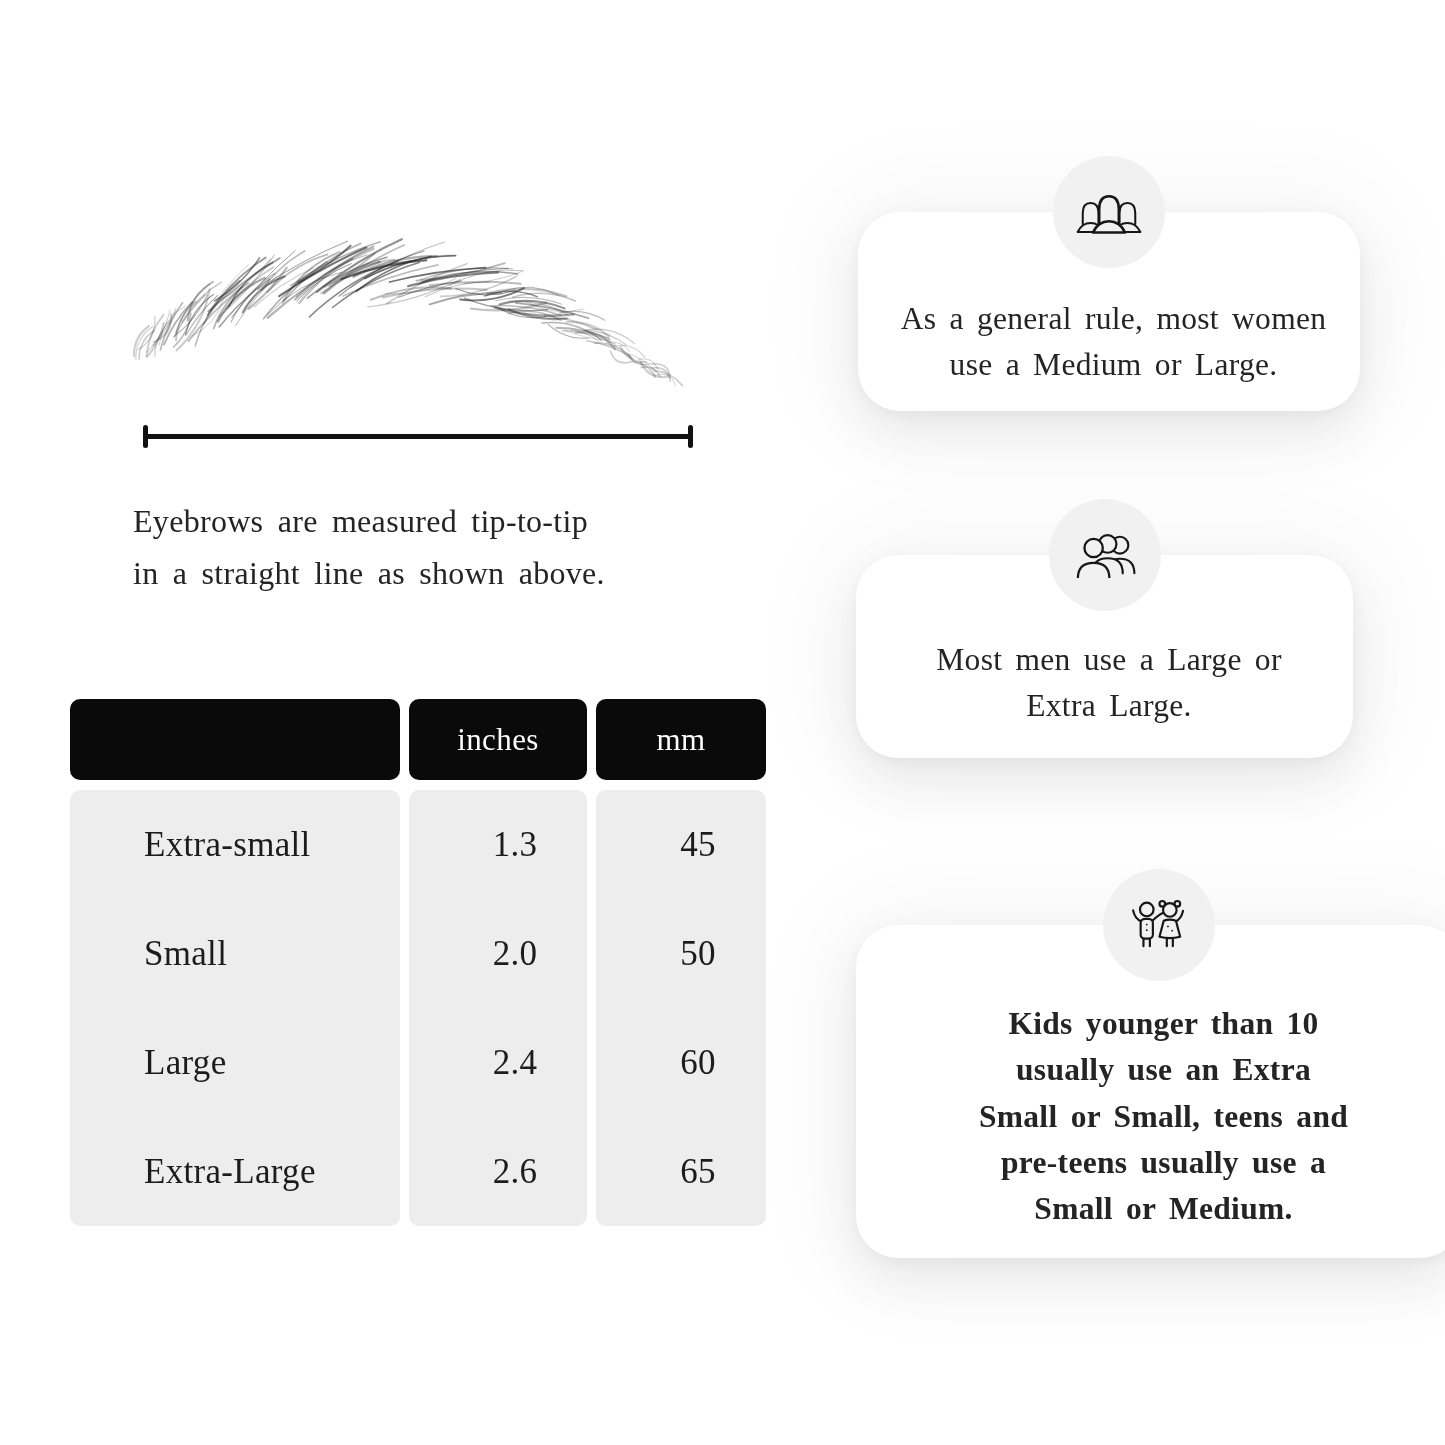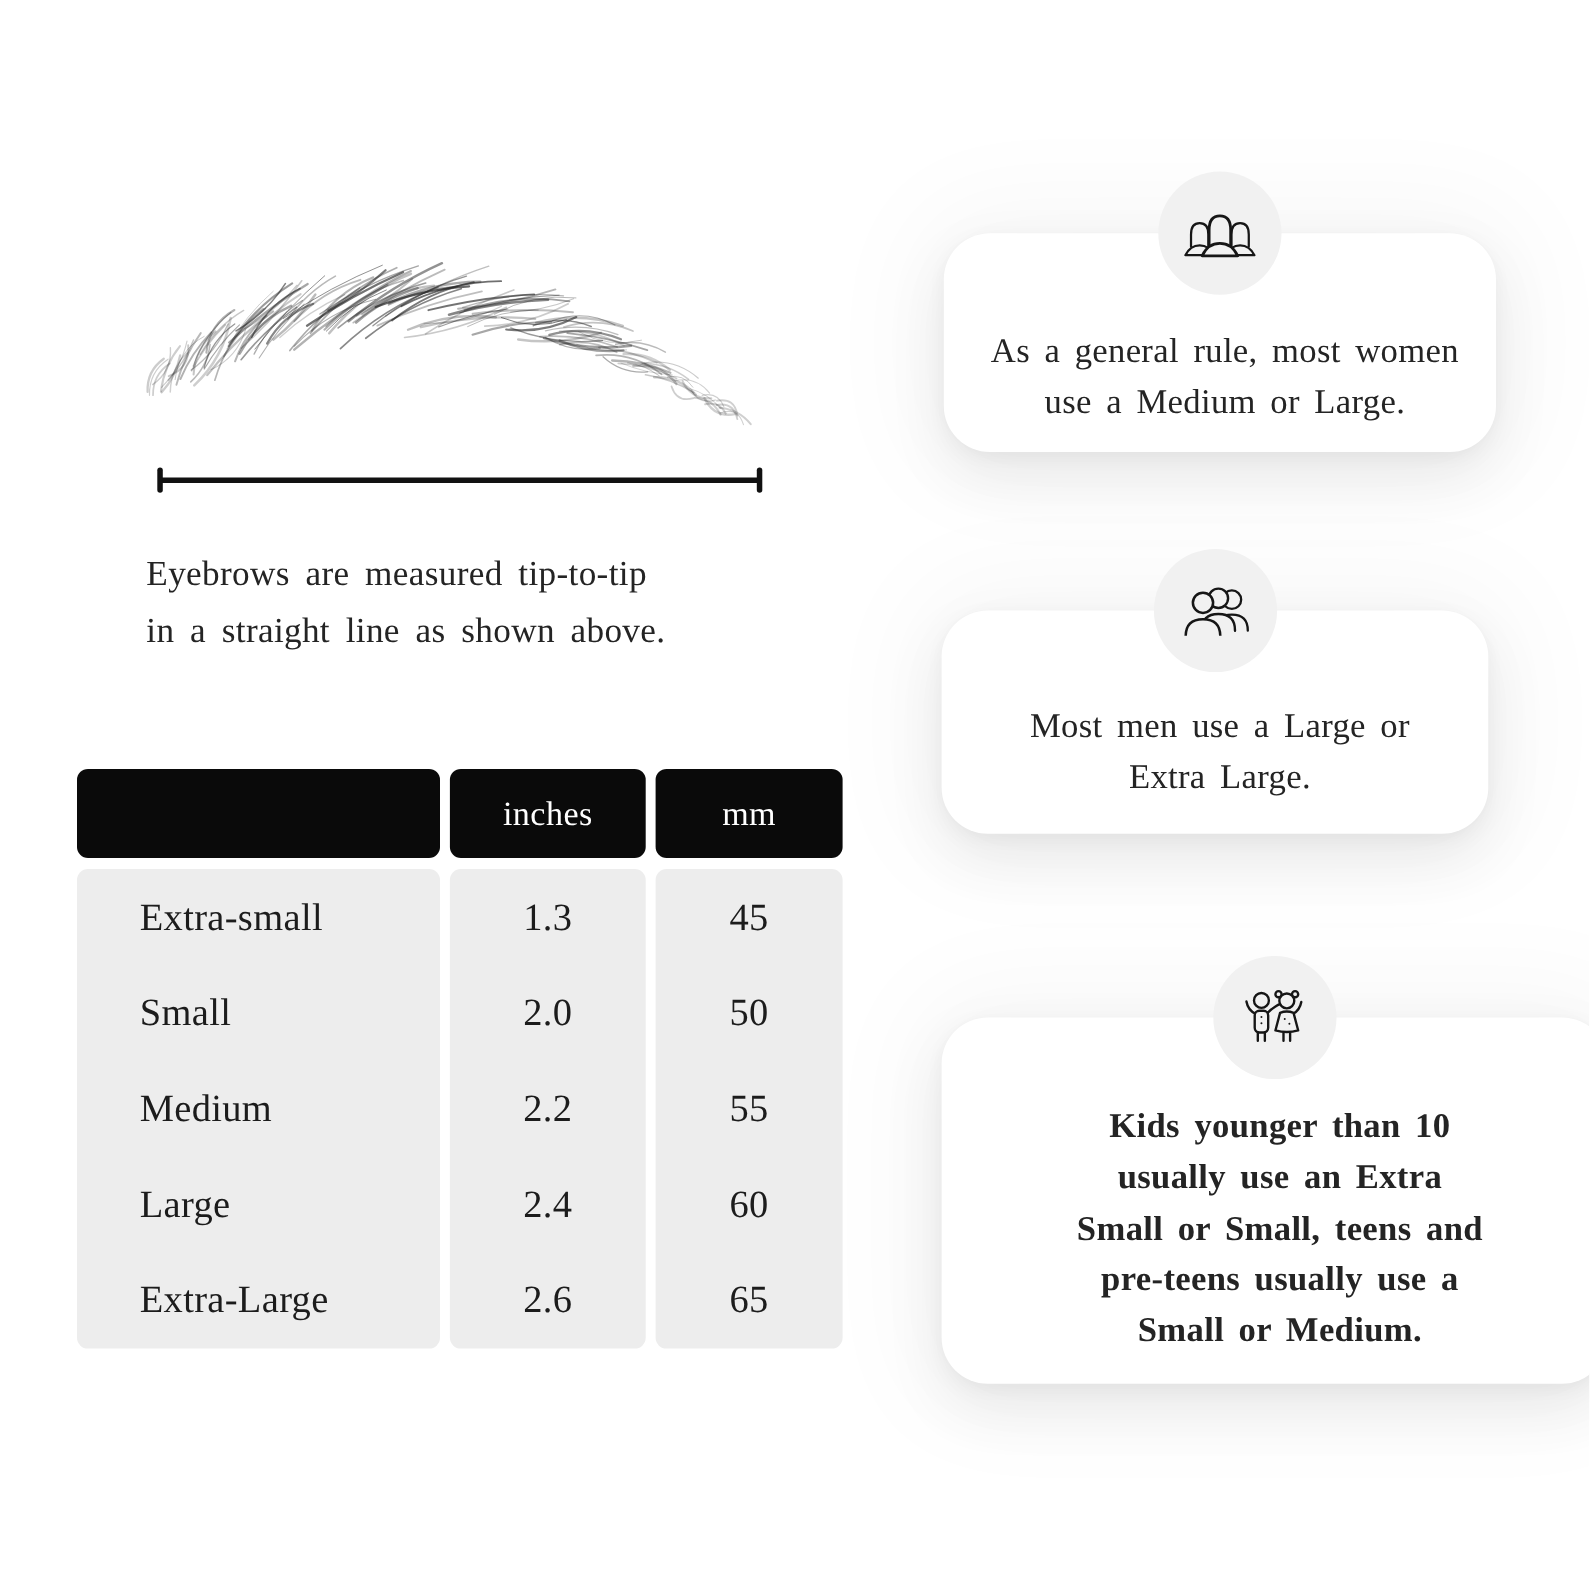--- a/index.html
+++ b/index.html
@@ -24,21 +24,21 @@
     color:#fff;display:flex;align-items:center;justify-content:center;
     font-size:31px;letter-spacing:.4px;
   }
   .th1{left:70px;width:330px;}
   .th2{left:409px;width:178px;font-family:Liberation Serif, serif;}
   .th3{left:596px;width:170px;}
   .tbody-col{position:absolute;top:790px;height:436px;background:#ededed;border-radius:10px;}
   .tc1{left:70px;width:330px;}
   .tc2{left:409px;width:178px;}
   .tc3{left:596px;width:170px;}
-  .rows{position:absolute;left:70px;top:790px;width:696px;height:436px;display:flex;flex-direction:column;}
+  .rows{position:absolute;left:70px;top:790px;width:696px;height:436px;display:flex;flex-direction:column;padding-left:17px;}
   .trow{flex:1;position:relative;font-size:35px;letter-spacing:.3px;color:#1c1c1c;}
   .trow .c-label{position:absolute;left:57px;top:50%;transform:translateY(-50%);}
   .trow .c-in{position:absolute;left:339px;width:178px;text-align:center;top:50%;transform:translateY(-50%);}
   .trow .c-mm{position:absolute;left:526px;width:170px;text-align:center;top:50%;transform:translateY(-50%);}
   
   .card{
     position:absolute;background:#ffffff;border-radius:42px;
     box-shadow:0 22px 55px rgba(0,0,0,.075),0 4px 16px rgba(0,0,0,.04),0 0 95px 32px rgba(0,0,0,.032);
   }
   .card1{left:858px;top:212px;width:502px;height:199px;}
@@ -229,25 +229,20 @@
       <span class="c-label">Extra-small</span>
       <span class="c-in">1.3</span>
       <span class="c-mm">45</span>
     </div>
     <div class="trow">
       <span class="c-label">Small</span>
       <span class="c-in">2.0</span>
       <span class="c-mm">50</span>
     </div>
     <div class="trow">
-      <span class="c-label">Medium</span>
-      <span class="c-in">2.2</span>
-      <span class="c-mm">55</span>
-    </div>
-    <div class="trow">
       <span class="c-label">Large</span>
       <span class="c-in">2.4</span>
       <span class="c-mm">60</span>
     </div>
     <div class="trow">
       <span class="c-label">Extra-Large</span>
       <span class="c-in">2.6</span>
       <span class="c-mm">65</span>
     </div>
   </div>

